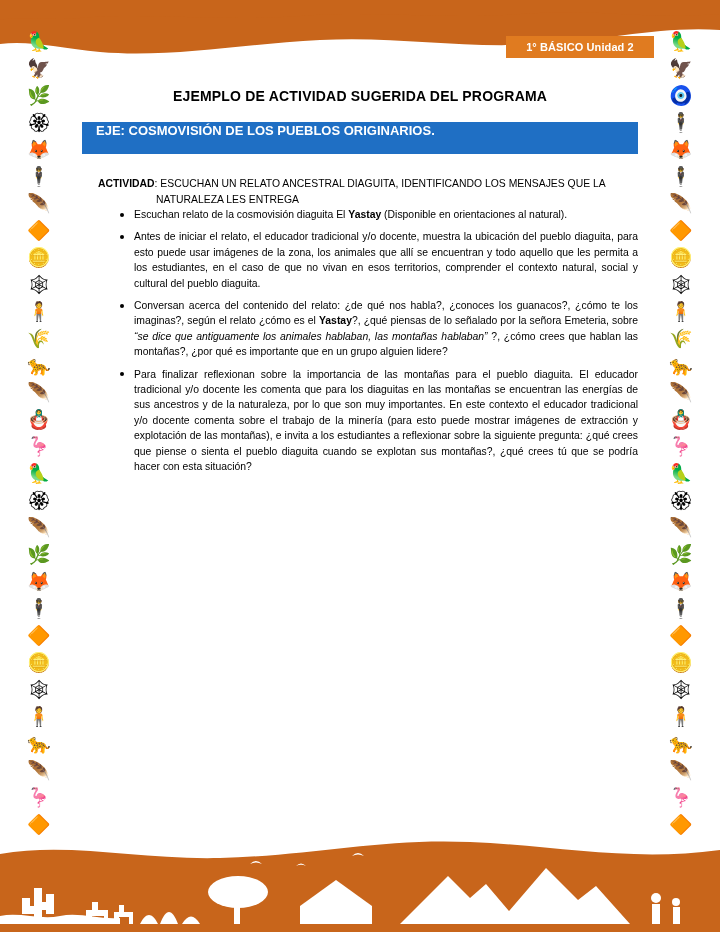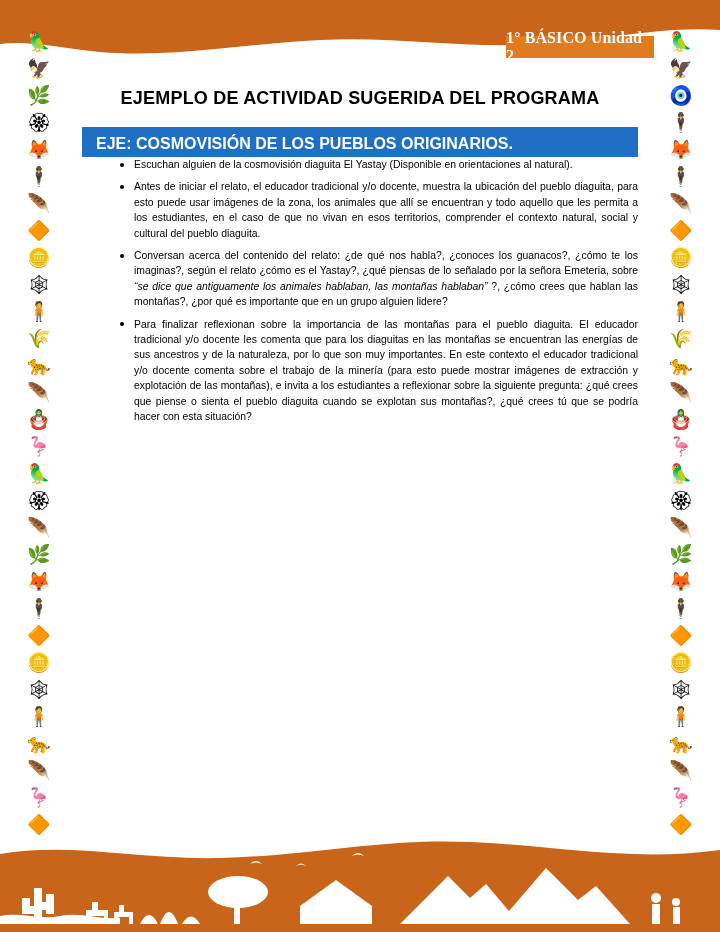--- a/index.html
+++ b/index.html
@@ -61,55 +61,54 @@
 
   
   .unit-badge {
     position: absolute;
     top: 36px;
     right: 66px;
     width: 148px;
     height: 22px;
     background: #e07b20;
     color: #ffffff;
-    font-size: 16px;
+    font-size: 11px;
     font-weight: bold;
     display: flex;
     align-items: center;
     justify-content: center;
     letter-spacing: 0.1px;
-    font-family: Liberation Serif, serif;
   }
 
   
   .content {
     position: absolute;
     left: 82px;
     top: 80px;
     width: 556px;
   }
 
   .doc-title {
     text-align: center;
-    font-size: 18px;
+    font-size: 14px;
     font-weight: bold;
     color: #000000;
     letter-spacing: 0.2px;
     margin: 8px 0 18px 0;
   }
 
   .eje-bar {
     background: #1f6fc4;
     color: #ffffff;
-    font-size: 16px;
+    font-size: 13px;
     font-weight: bold;
-    padding: 8px 14px;
+    padding: 16px 14px;
     height: 30px;
     display: flex;
-    align-items: flex-start;
+    align-items: flex-end;
   }
 
   .activity {
     margin: 22px 0 0 0;
     font-size: 10.4px;
     line-height: 15.5px;
     color: #000;
     text-align: left;
     padding: 0 14px 0 16px;
   }
@@ -142,21 +141,21 @@
   ul.bullets > li::before {
     content: "";
     position: absolute;
     left: 0;
     top: 5.5px;
     width: 4px;
     height: 4px;
     background: #000;
     border-radius: 50%;
   }
-  b { font-weight: normal; }
+  b { font-weight: bold; }
   i { }
 </style>
 </head>
 <body>
 
 <div class="page">
 
   <div class="top-band">
     <svg width="720" height="72" viewBox="0 0 720 72" aria-hidden="true">
       <path d="M0,0 L720,0 L720,30 C660,26 610,40 540,44 C460,49 400,36 320,40 C240,44 170,58 100,52 C60,48 28,40 0,44 Z" fill="#c8651b"></path>
@@ -233,25 +232,29 @@
   </div>
 
   <div class="content">
 
     <div class="doc-title">EJEMPLO DE ACTIVIDAD SUGERIDA DEL PROGRAMA</div>
 
     <div class="eje-bar">
       <span>EJE: COSMOVISIÓN DE LOS PUEBLOS ORIGINARIOS.</span>
     </div>
 
+    <div class="activity">
+      <b>ACTIVIDAD</b><span>: ESCUCHAN UN RELATO ANCESTRAL DIAGUITA, IDENTIFICANDO LOS MENSAJES QUE LA</span>
+      <span class="line2">NATURALEZA LES ENTREGA</span>
+    </div>
 
 
     <ul class="bullets">
       <li>
-        <span>Escuchan alguien de la cosmovisión diaguita El </span><b>Yastay</b><span> (Disponible en orientaciones al natural).</span>
+        <span>Escuchan relato de la cosmovisión diaguita El </span><b>Yastay</b><span> (Disponible en orientaciones al natural).</span>
       </li>
       <li>
         <span>Antes de iniciar el relato, el educador tradicional y/o docente, muestra la ubicación del pueblo diaguita, para esto puede usar imágenes de la zona, los animales que allí se encuentran y todo aquello que les permita a los estudiantes, en el caso de que no vivan en esos territorios, comprender el contexto natural, social y cultural del pueblo diaguita.</span>
       </li>
       <li>
         <span>Conversan acerca del contenido del relato: ¿de qué nos habla?, ¿conoces los guanacos?, ¿cómo te los imaginas?, según el relato ¿cómo es el </span><b>Yastay</b><span>?, ¿qué piensas de lo señalado por la señora Emeteria, sobre </span><i>“se dice que antiguamente los animales hablaban, las montañas hablaban”</i><span> ?, ¿cómo crees que hablan las montañas?, ¿por qué es importante que en un grupo alguien lidere?</span>
       </li>
       <li>
         <span>Para finalizar reflexionan sobre la importancia de las montañas para el pueblo diaguita. El educador tradicional y/o docente les comenta que para los diaguitas en las montañas se encuentran las energías de sus ancestros y de la naturaleza, por lo que son muy importantes. En este contexto el educador tradicional y/o docente comenta sobre el trabajo de la minería (para esto puede mostrar imágenes de extracción y explotación de las montañas), e invita a los estudiantes a reflexionar sobre la siguiente pregunta: ¿qué crees que piense o sienta el pueblo diaguita cuando se explotan sus montañas?, ¿qué crees tú que se podría hacer con esta situación?</span>
       </li>

